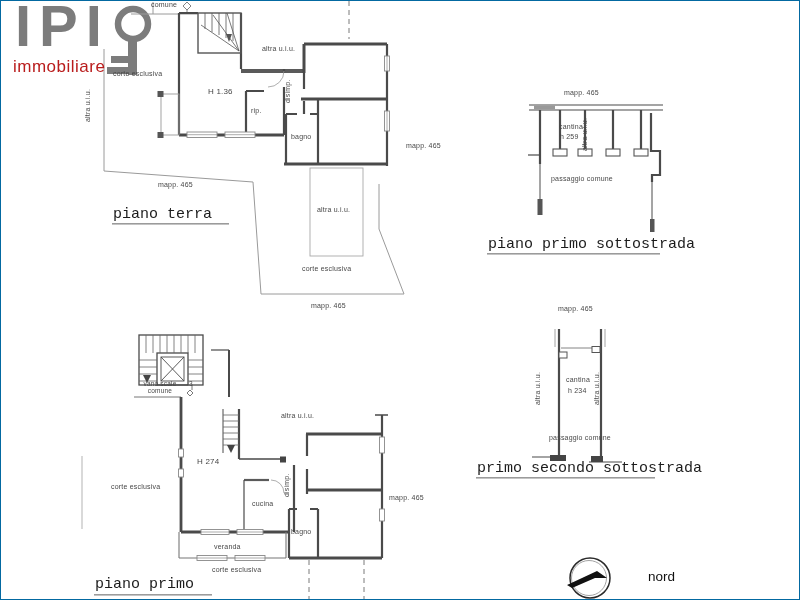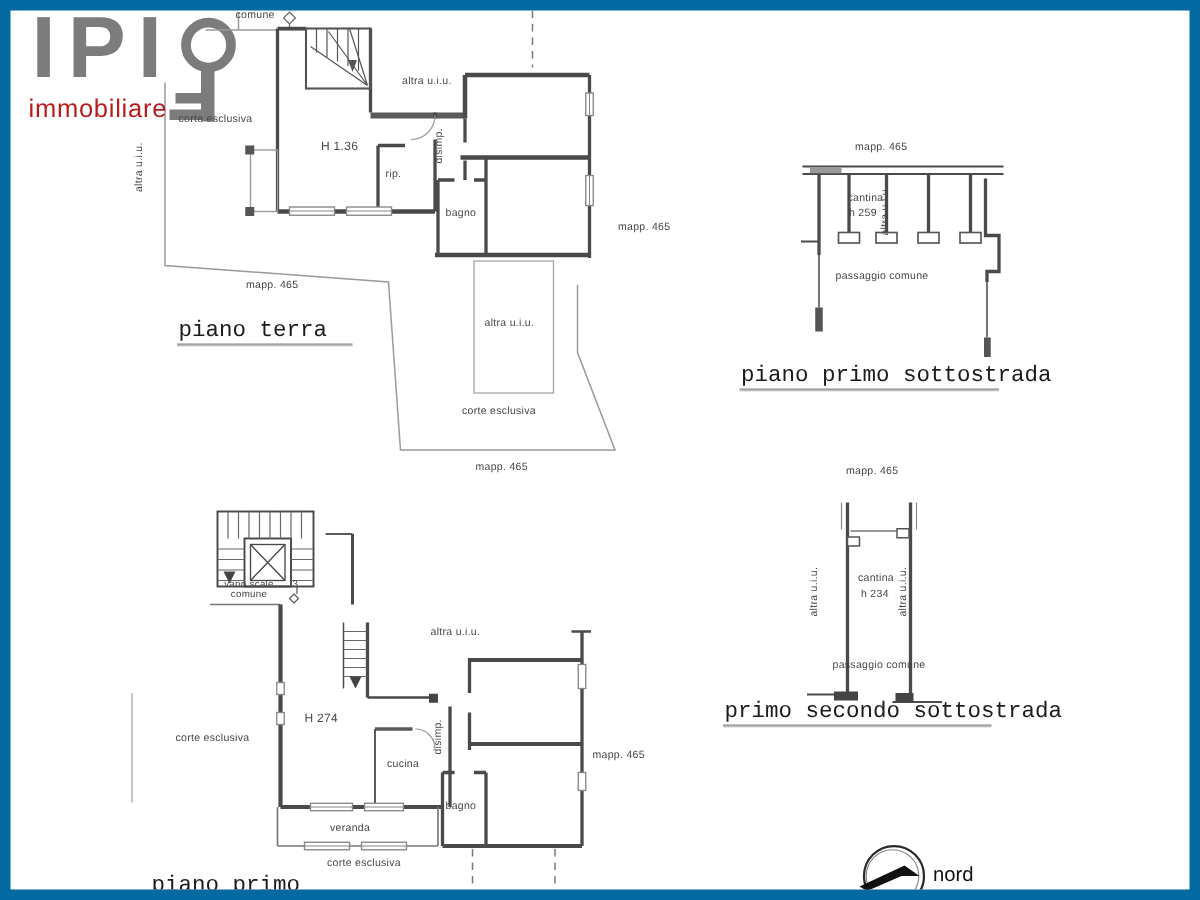--- a/index.html
+++ b/index.html
@@ -1,32 +1,32 @@
 <!DOCTYPE html>
 <html><head>
 <meta charset="utf-8">
 <style>
   html,body{margin:0;padding:0;background:#fff;}
   .canvas{position:relative;width:800px;height:600px;background:#ffffff;
-          border:7px solid #0369a1;box-sizing:border-box;overflow:hidden;
+          border:1px solid #0369a1;box-sizing:border-box;overflow:hidden;
           font-family:"Liberation Sans",sans-serif;}
   svg.lines{position:absolute;left:0;top:0;}
   .lbl{position:absolute;font-size:7px;line-height:1.15;color:#474747;
        letter-spacing:.2px;white-space:pre-line;}
   .lbl.big{font-size:8px;}
   .lbl.tiny{font-size:6.5px;text-align:center;}
   .vlabel{transform-origin:0 100%;transform:rotate(-90deg);white-space:nowrap;}
   .title{position:absolute;font-size:15px;color:#1c1c1c;white-space:nowrap;font-family:Liberation Mono, monospace;}
   .rule{position:absolute;height:2px;
         background:linear-gradient(to bottom,#878787,#d8d8d8);}
   .logo-text{position:absolute;left:14px;top:-9px;font-size:58px;font-weight:bold;
              letter-spacing:8px;color:#7c7c7c;}
   .logo-sub{position:absolute;left:12px;top:56px;font-size:17px;
             letter-spacing:.5px;color:#b91c1c;}
-  .compass-label{position:absolute;font-size:13.5px;color:#111;}
+  .compass-label{position:absolute;font-size:13.5px;color:#111;margin-left:32px;}
 </style>
 </head>
 <body>
 
 <div class="canvas">
 
   <svg class="lines" width="800" height="600" viewBox="0 0 800 600">
 
     <g fill="#7c7c7c">
       <circle cx="132" cy="23" r="15" fill="none" stroke="#7c7c7c" stroke-width="6.5"></circle>
@@ -180,21 +180,21 @@
   <div class="lbl vlabel" style="left:541px;top:396px">altra u.i.u.</div>
   <div class="lbl vlabel" style="left:600px;top:396px">altra u.i.u.</div>
   <div class="lbl" style="left:548px;top:433px">passaggio comune</div>
   <div class="title" style="left:476px;top:459px">primo secondo sottostrada</div>
   <div class="rule" style="left:475px;top:476px;width:179px"></div>
 
   <div class="lbl tiny" style="left:138px;top:379px;width:42px">vano scale
 comune</div>
   <div class="lbl tiny" style="left:188px;top:379px">3</div>
   <div class="lbl" style="left:280px;top:411px">altra u.i.u.</div>
-  <div class="lbl big" style="left:196px;top:467px">H 274</div>
+  <div class="lbl big" style="left:196px;top:456px">H 274</div>
   <div class="lbl" style="left:110px;top:482px">corte esclusiva</div>
   <div class="lbl" style="left:251px;top:499px">cucina</div>
   <div class="lbl vlabel" style="left:290px;top:488px">disimp.</div>
   <div class="lbl" style="left:290px;top:527px">bagno</div>
   <div class="lbl" style="left:213px;top:542px">veranda</div>
   <div class="lbl" style="left:211px;top:565px">corte esclusiva</div>
   <div class="lbl" style="left:388px;top:493px">mapp. 465</div>
   <div class="title" style="left:94px;top:575px">piano primo</div>
   <div class="rule" style="left:93px;top:593px;width:118px"></div>
 

